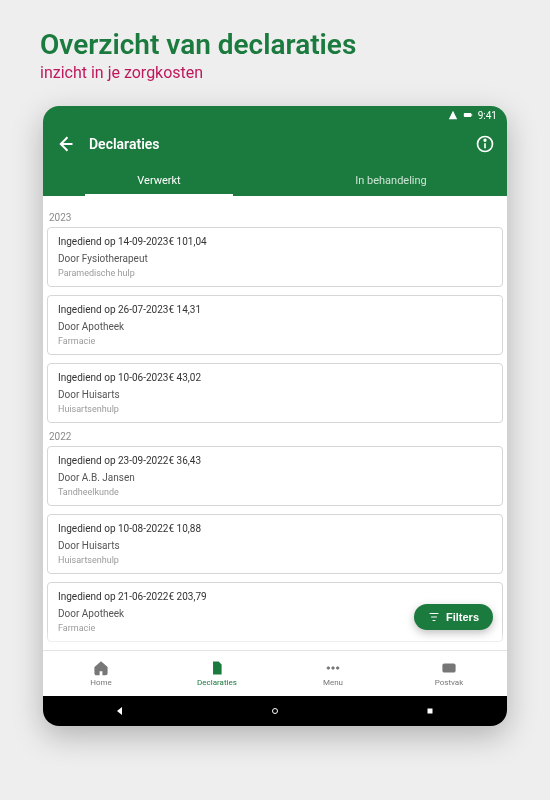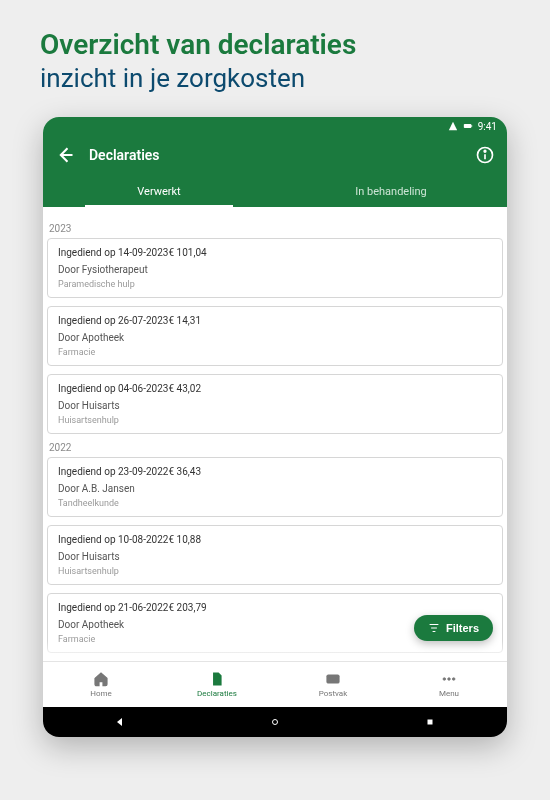--- a/index.html
+++ b/index.html
@@ -10,22 +10,22 @@
     font-family: -apple-system, BlinkMacSystemFont, "Segoe UI", Roboto, sans-serif;
     overflow: hidden;
   }
   .promo-title {
     color: #1b7a3e;
     font-size: 28px;
     font-weight: 600;
     padding: 28px 0 2px 40px;
   }
   .promo-subtitle {
-    color: #0c4a6e;
-    font-size: 26px;
+    color: #be185d;
+    font-size: 16px;
     padding: 0 0 24px 40px;
   }
   .tablet {
     width: 464px;
     height: 620px;
     margin: 0 auto;
     background: #fff;
     border-radius: 16px;
     box-shadow: 0 10px 30px rgba(0,0,0,0.25);
     overflow: hidden;
@@ -224,21 +224,21 @@
     <div class="card">
       <div class="line1">
           <span>Ingediend op 26-07-2023</span>
           <span class="amount">€ 14,31</span>
         </div>
       <div class="line2">Door Apotheek</div>
       <div class="line3">Farmacie</div>
     </div>
     <div class="card">
       <div class="line1">
-          <span>Ingediend op 04-06-2023</span>
+          <span>Ingediend op 10-06-2023</span>
           <span class="amount">€ 43,02</span>
         </div>
       <div class="line2">Door Huisarts</div>
       <div class="line3">Huisartsenhulp</div>
     </div>
 
     <div class="year-label">2022</div>
 
     <div class="card">
       <div class="line1">
@@ -281,36 +281,36 @@
           <path d="M3 11l9-8 9 8v9a2 2 0 0 1-2 2h-4v-6h-6v6H5a2 2 0 0 1-2-2z"></path>
         </svg>
       <span>Home</span>
     </div>
     <div class="item active">
       <svg viewBox="0 0 24 24" fill="none" stroke-width="1.8">
           <path d="M7 3h7l4 4v14H7z"></path>
           <path d="M14 3v4h4"></path>
         </svg>
       <span>Declaraties</span>
-    </div>
-    <div class="item">
-      <svg viewBox="0 0 24 24" fill="none" stroke-width="1.8">
-          <rect x="3" y="6" width="18" height="12" rx="2"></rect>
-          <path d="M3 8l9 5 9-5"></path>
-        </svg>
-      <span>Postvak</span>
     </div>
     <div class="item">
       <svg viewBox="0 0 24 24">
           <circle cx="5" cy="12" r="2"></circle>
           <circle cx="12" cy="12" r="2"></circle>
           <circle cx="19" cy="12" r="2"></circle>
         </svg>
       <span>Menu</span>
     </div>
+    <div class="item">
+      <svg viewBox="0 0 24 24" fill="none" stroke-width="1.8">
+          <rect x="3" y="6" width="18" height="12" rx="2"></rect>
+          <path d="M3 8l9 5 9-5"></path>
+        </svg>
+      <span>Postvak</span>
+    </div>
   </div>
 
   <div class="system-nav">
     <svg viewBox="0 0 24 24">
         <path d="M16 4v16L6 12z"></path>
       </svg>
     <svg viewBox="0 0 24 24">
         <circle cx="12" cy="12" r="5" fill="none" stroke="#fff" stroke-width="2"></circle>
       </svg>
     <svg viewBox="0 0 24 24">

